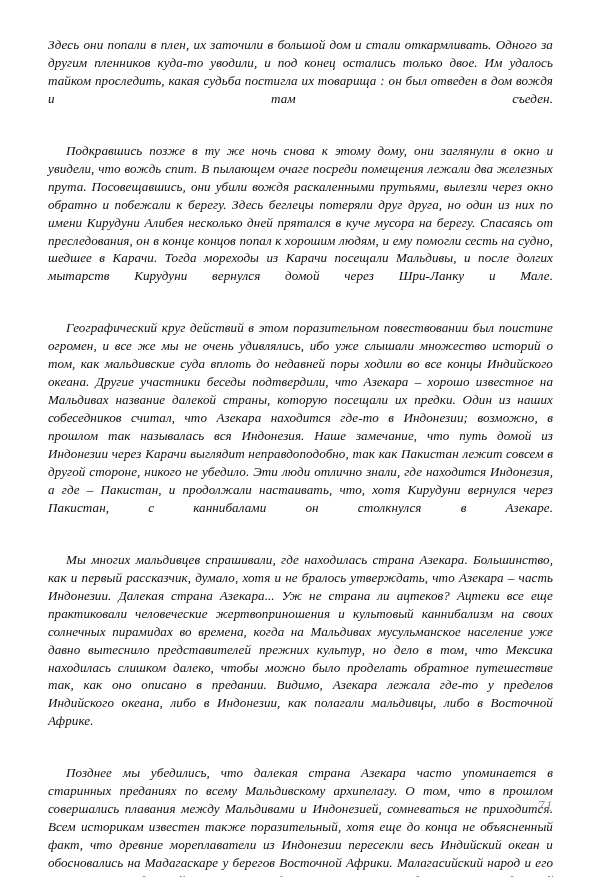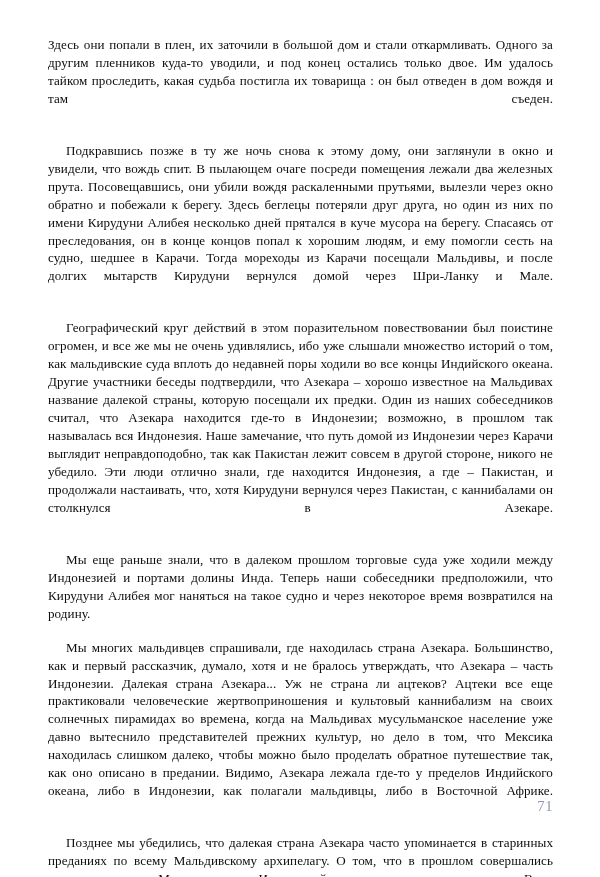--- a/index.html
+++ b/index.html
@@ -13,20 +13,21 @@
     height: 877px;
     overflow: hidden;
     font-family: "Liberation Serif", "DejaVu Serif", serif;
   }
   .page {
     position: relative;
     width: 600px;
     height: 877px;
     background: #ffffff;
     box-sizing: border-box;
+    font-style: italic;
   }
   .text-column {
     position: absolute;
     left: 48px;
     top: 36px;
     width: 505px;
   }
   .para {
     margin: 0;
     padding: 0;
@@ -71,21 +72,20 @@
 <div class="page">
 
   <div class="text-column">
 
     <p class="para">Здесь они попали в плен, их заточили в большой дом и стали откармливать. Одного за другим пленников куда-то уводили, и под конец остались только двое. Им удалось тайком проследить, какая судьба постигла их товарища : он был отведен в дом вождя и там  съеден.</p>
 
     <p class="para indent">Подкравшись позже в ту же ночь снова к этому дому, они заглянули в окно и увидели, что вождь спит. В пылающем очаге посреди помещения лежали два железных прута. Посовещавшись, они убили вождя раскаленными прутьями, вылезли через окно обратно и побежали к берегу. Здесь беглецы потеряли друг друга, но один из них по имени Кирудуни Алибея несколько дней прятался в куче мусора на берегу. Спасаясь от преследования, он в конце концов попал к хорошим людям, и ему помогли сесть на судно, шедшее в Карачи. Тогда мореходы из Карачи посещали Мальдивы, и после долгих мытарств Кирудуни вернулся домой через Шри-Ланку и Мале.</p>
 
     <p class="para indent">Географический круг действий в этом поразительном повествовании был поистине огромен, и все же мы не очень удивлялись, ибо уже слышали множество историй о том, как мальдивские суда вплоть до недавней поры ходили во все концы Индийского океана. Другие участники беседы подтвердили, что Азекара – хорошо известное на Мальдивах название далекой страны, которую посещали их предки. Один из наших собеседников считал, что Азекара находится где-то в Индонезии; возможно, в прошлом так называлась вся Индонезия. Наше замечание, что путь домой из Индонезии через Карачи выглядит неправдоподобно, так как Пакистан лежит совсем в другой стороне, никого не убедило. Эти люди отлично знали, где находится Индонезия, а где – Пакистан, и продолжали настаивать, что, хотя Кирудуни вернулся через Пакистан, с каннибалами он столкнулся в Азекаре.</p>
 
-    <p class="para indent no-stretch">Мы еще раньше знали, что в далеком прошлом торговые суда уже ходили между Индонезией и портами долины Инда. Теперь наши собеседники предположили, что Кирудуни Алибея мог наняться на такое судно и через некоторое время возвратился на родину.</p>
 
     <p class="para indent">Мы многих мальдивцев спрашивали, где находилась страна Азекара. Большинство, как и первый рассказчик, думало, хотя и не бралось утверждать, что Азекара – часть Индонезии. Далекая страна Азекара... Уж не страна ли ацтеков? Ацтеки все еще практиковали человеческие жертвоприношения и культовый каннибализм на своих солнечных пирамидах во времена, когда на Мальдивах мусульманское население уже давно вытеснило представителей прежних культур, но дело в том, что Мексика находилась слишком далеко, чтобы можно было проделать обратное путешествие так, как оно описано в предании. Видимо, Азекара лежала где-то у пределов Индийского океана, либо в Индонезии, как полагали мальдивцы, либо в Восточной Африке.</p>
 
     <p class="para indent">Позднее мы убедились, что далекая страна Азекара часто упоминается в старинных преданиях по всему Мальдивскому архипелагу. О том, что в прошлом совершались плавания между Мальдивами и Индонезией, сомневаться не приходится. Всем историкам известен также поразительный, хотя еще до конца не объясненный факт, что древние мореплаватели из Индонезии пересекли весь Индийский океан и обосновались на Мадагаскаре у берегов Восточной Африки. Малагасийский народ и его культура – индонезийского, а не африканского происхождения. А Мальдивский архипелаг лежит как раз на полпути между Индонезией и Африкой.</p>
 
   </div>
 
   <div class="page-number">71</div>
 
 </div>

